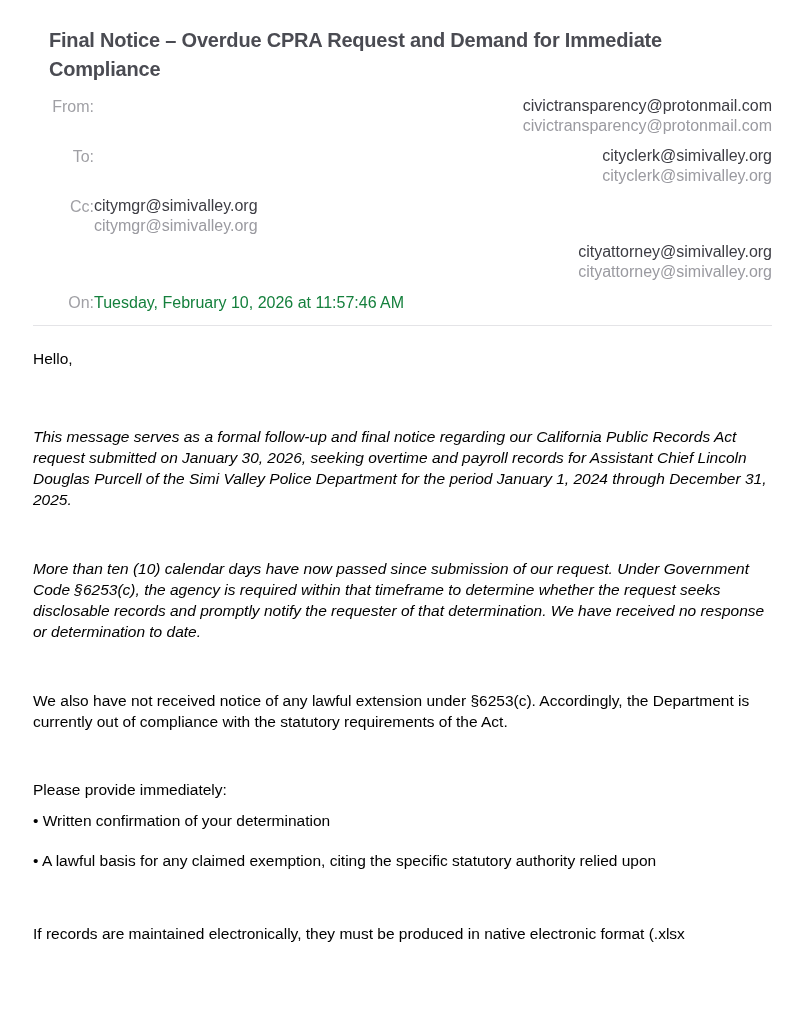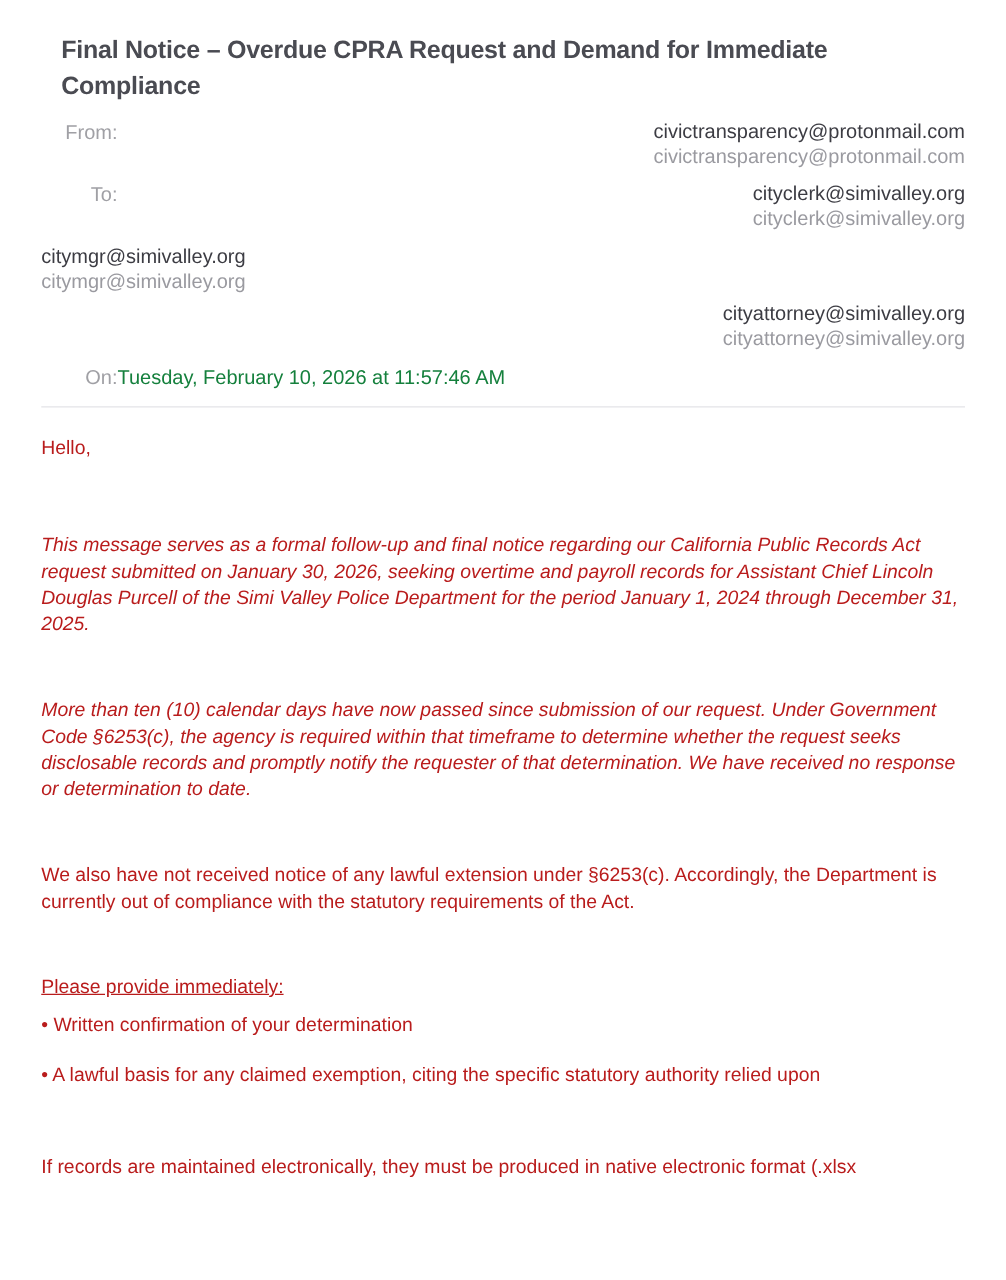--- a/index.html
+++ b/index.html
@@ -15,26 +15,26 @@
   }
   .hdr-row { display: flex; margin-bottom: 10px; }
   .hdr-label { width: 61px; flex: 0 0 61px; font-size: 16px; color: #a0a0a5; line-height: 21px; text-align: right; }
   .hdr-vals { flex: 1; }
   .addr-block { margin-bottom: 6px; }
   .addr-block:last-child { margin-bottom: 0; text-align: right; }
   .addr-main { font-size: 16px; color: #3c3c43; line-height: 20px; }
   .addr-sub { font-size: 16px; color: #9a9aa0; line-height: 20px; }
   .date-val { font-size: 16px; color: #15803d; line-height: 21px; }
   .divider { height: 1px; background: #e4e4e7; margin: 10px 0 0 0; width: 739px; }
-  .body { font-size: 15.5px; color: #b91c1c; line-height: 21px; margin-top: 22px; width: 735px; }
+  .body { font-size: 15.5px; color: #000000; line-height: 21px; margin-top: 22px; width: 735px; }
   .body p { margin: 0; }
   .p-hello { margin-bottom: 57px !important; }
   .p-gap { margin-bottom: 48px !important; font-style: italic; }
   .p-gap2 { margin-bottom: 47px !important; }
-  .p-please { margin-bottom: 10px !important; text-decoration: underline; }
+  .p-please { margin-bottom: 10px !important; }
   .bullet { margin-bottom: 19px !important; }
   .bullet-last { margin-bottom: 52px !important; }
 </style>
 </head>
 <body>
 
 <div class="wrap">
   <div class="subject">Final Notice – Overdue CPRA Request and Demand for Immediate Compliance</div>
 
   <div class="hdr-row">
@@ -51,20 +51,21 @@
     <div class="hdr-label">To:</div>
     <div class="hdr-vals">
       <div class="addr-block">
         <div class="addr-main">cityclerk@simivalley.org</div>
         <div class="addr-sub">cityclerk@simivalley.org</div>
       </div>
     </div>
   </div>
 
   <div class="hdr-row">
+    <div class="hdr-label">Cc:</div>
     <div class="hdr-vals">
       <div class="addr-block">
         <div class="addr-main">citymgr@simivalley.org</div>
         <div class="addr-sub">citymgr@simivalley.org</div>
       </div>
       <div class="addr-block">
         <div class="addr-main">cityattorney@simivalley.org</div>
         <div class="addr-sub">cityattorney@simivalley.org</div>
       </div>
     </div>

